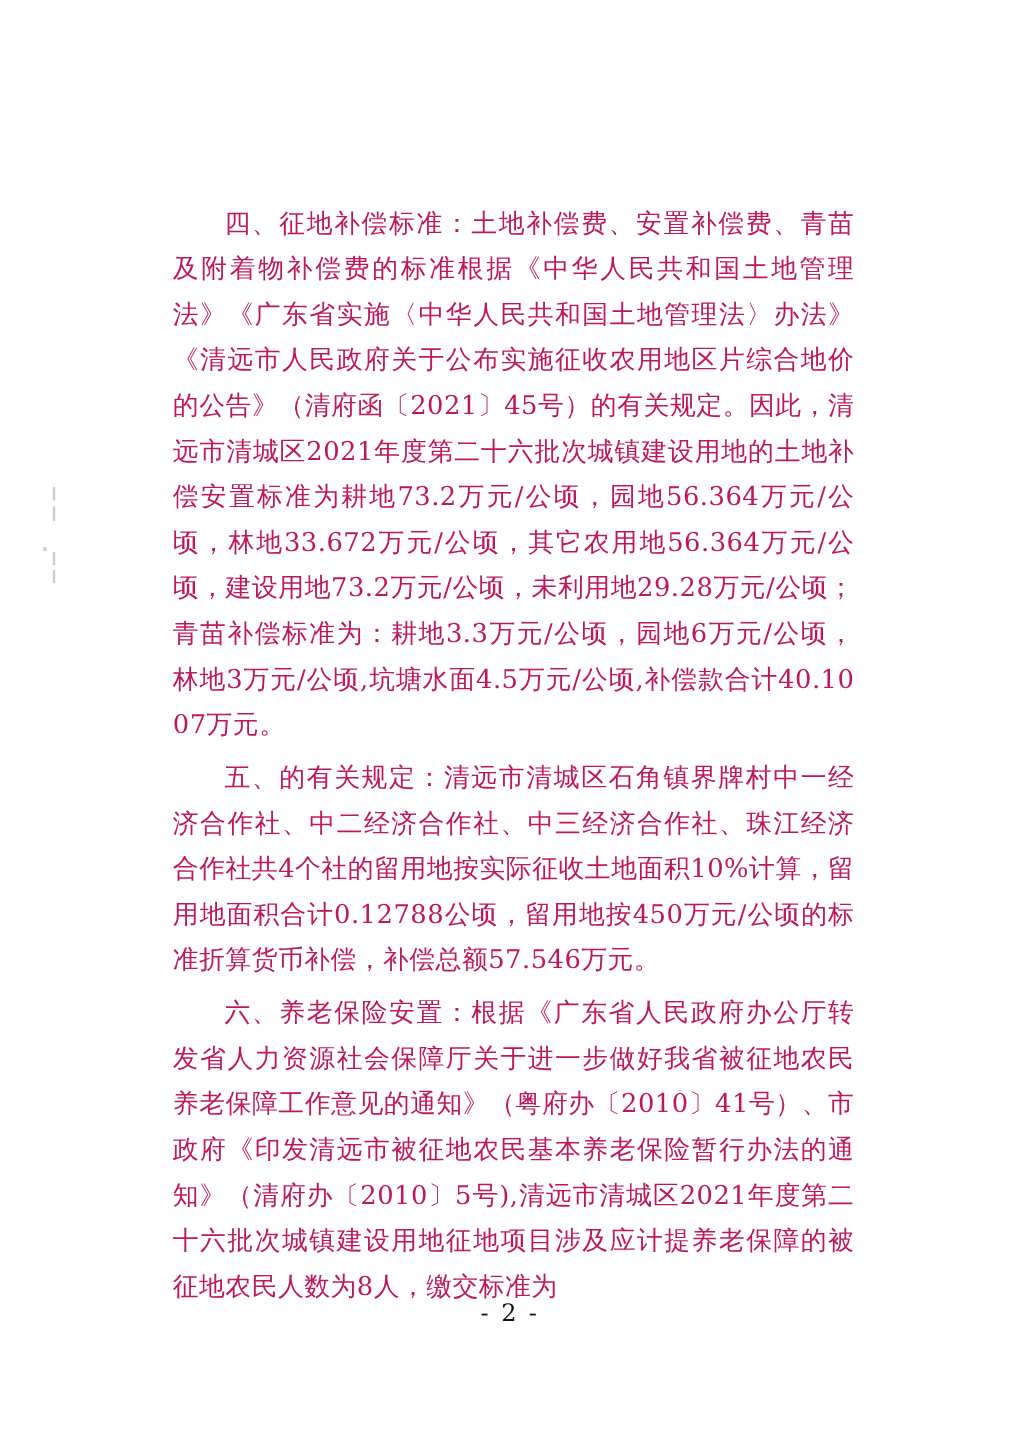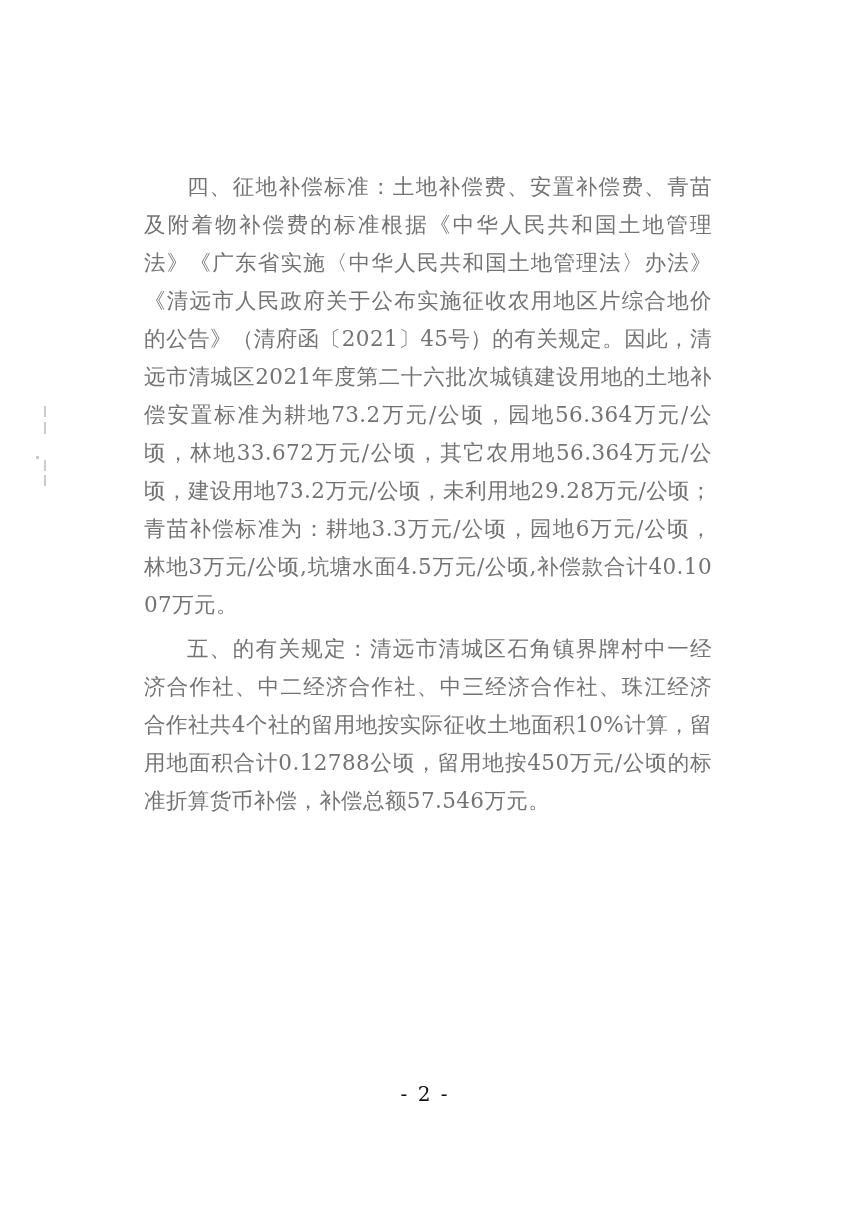--- a/index.html
+++ b/index.html
@@ -39,21 +39,21 @@
 
   #body-text {
     position: absolute;
     left: 144px;
     top: 168px;
     width: 568px;
   }
   .para {
     font-size: 21.5px;
     line-height: 38px;
-    color: #737373;
+    color: #be185d;
     text-align: justify;
     text-justify: inter-ideograph;
     text-indent: 2em;
     margin: 0 0 6px 0;
     letter-spacing: 0.4px;
     font-family: "DejaVu Serif", "Liberation Serif", serif;
     white-space: pre-wrap;
     word-break: break-all;
   }
   .para:last-of-type { margin-bottom: 0; }
@@ -79,17 +79,18 @@
     <i class="mk1"></i>
     <i class="mk2"></i>
     <i class="mk3"></i>
     <i class="mk4"></i>
     <i class="mk5"></i>
   </div>
 
   <div id="body-text">
     <p class="para">四、征地补偿标准：土地补偿费、安置补偿费、青苗及附着物补偿费的标准根据《中华人民共和国土地管理法》《广东省实施〈中华人民共和国土地管理法〉办法》《清远市人民政府关于公布实施征收农用地区片综合地价的公告》（清府函〔2021〕45号）的有关规定。因此，清远市清城区2021年度第二十六批次城镇建设用地的土地补偿安置标准为耕地73.2万元/公顷，园地56.364万元/公顷，林地33.672万元/公顷，其它农用地56.364万元/公顷，建设用地73.2万元/公顷，未利用地29.28万元/公顷；青苗补偿标准为：耕地3.3万元/公顷，园地6万元/公顷，林地3万元/公顷,坑塘水面4.5万元/公顷,补偿款合计40.1007万元。</p>
     <p class="para">五、的有关规定：清远市清城区石角镇界牌村中一经济合作社、中二经济合作社、中三经济合作社、珠江经济合作社共4个社的留用地按实际征收土地面积10%计算，留用地面积合计0.12788公顷，留用地按450万元/公顷的标准折算货币补偿，补偿总额57.546万元。</p>
+    <p class="para">六、养老保险安置：根据《广东省人民政府办公厅转发省人力资源社会保障厅关于进一步做好我省被征地农民养老保障工作意见的通知》（粤府办〔2010〕41号）、市政府《印发清远市被征地农民基本养老保险暂行办法的通知》（清府办〔2010〕5号),清远市清城区2021年度第二十六批次城镇建设用地征地项目涉及应计提养老保障的被征地农民人数为8人，缴交标准为</p>
   </div>
 
   <div id="page-footer">- 2 -</div>
 
 </div>
 
 </body></html>

